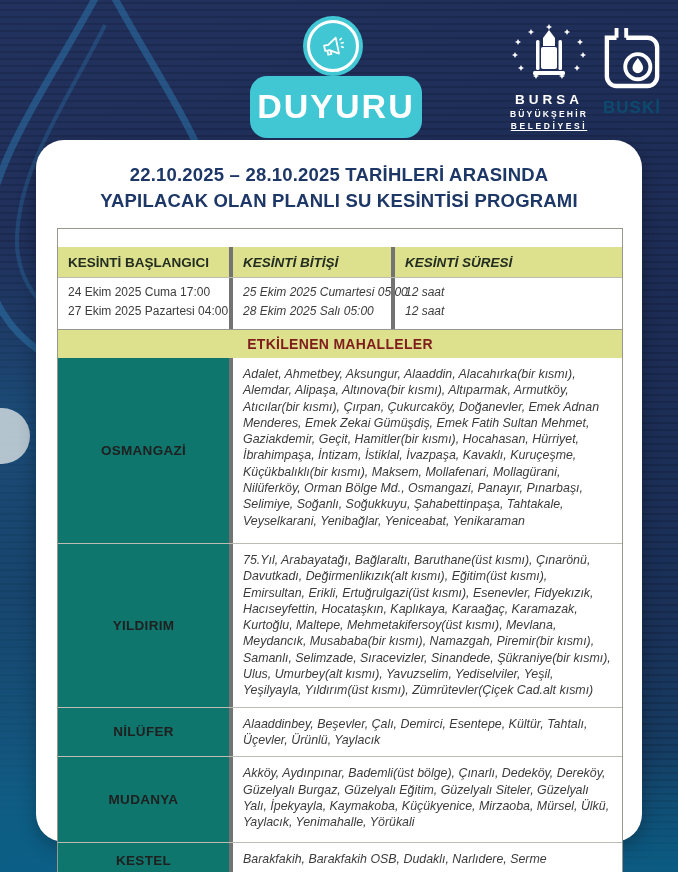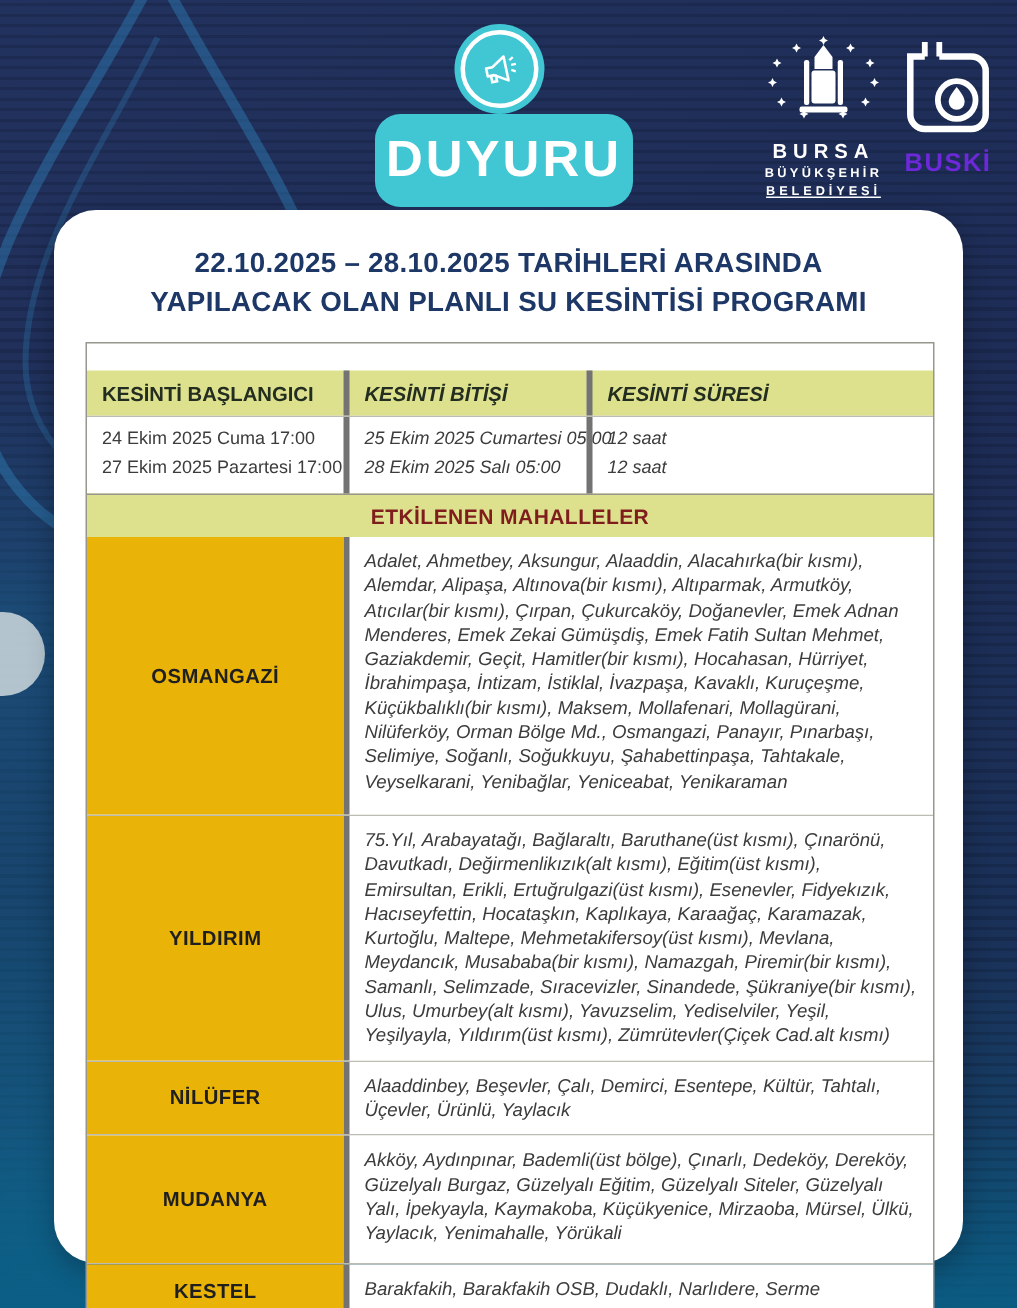--- a/index.html
+++ b/index.html
@@ -28,21 +28,21 @@
     background:#41c7d4;border-radius:17px;z-index:2;
     display:flex;align-items:center;justify-content:center;
   }
   .duyuru-badge span{
     color:#ffffff;font-weight:bold;font-size:34px;letter-spacing:2px;margin-top:-2px;
   }
   .bursa-logo{position:absolute;left:503px;top:24px;width:92px;text-align:center;color:#fff;}
   .bursa-text-1{font-weight:bold;font-size:13.5px;letter-spacing:4px;margin-top:6px;}
   .bursa-text-2{font-weight:bold;font-size:8.5px;letter-spacing:2.2px;margin-top:2px;}
   .bursa-text-3{font-weight:bold;font-size:8.5px;letter-spacing:2.6px;margin-top:2px;text-decoration:underline;}
-  .buski-logo{position:absolute;left:601px;top:26px;width:62px;text-align:center;color:#6d28d9;}
+  .buski-logo{position:absolute;left:601px;top:26px;width:62px;text-align:center;color:#0c4a6e;}
   .buski-text{font-weight:bold;font-size:17px;letter-spacing:1px;margin-top:4px;}
   
   .card{
     position:absolute;left:36px;top:140px;width:606px;height:702px;
     background:#ffffff;border-radius:28px;box-shadow:0 6px 18px rgba(0,0,0,.25);
   }
   .card-title{
     margin:22px 14px 14px 14px;text-align:center;
     color:#1d3767;font-weight:bold;font-size:18.5px;line-height:26px;letter-spacing:.2px;
   }
@@ -58,21 +58,21 @@
   .head-row .cell{
     background:#dde18d;color:#232d20;font-weight:bold;font-size:13.5px;
     display:flex;align-items:center;min-height:30px;padding-top:4px;padding-bottom:4px;margin-top:18px;
   }
   .date-row .cell{min-height:42px;white-space:nowrap;font-size:12px;padding-top:7px;}
   .date-row .cell div{margin-bottom:5px;}
   .band-row{background:#dde18d;min-height:28px;display:flex;align-items:center;justify-content:center;
     border-top:1px solid #97978d;}
   .band-row .band-label{color:#7f1d1d;font-weight:bold;font-size:14px;letter-spacing:.3px;}
   .district-cell{
-    background:#eab308;display:flex;align-items:center;justify-content:center;
+    background:#0f766e;display:flex;align-items:center;justify-content:center;
     font-weight:bold;font-size:13.5px;color:#1f1f1f;letter-spacing:.3px;
   }
   .hoods-cell{background:#ffffff;line-height:16.3px;padding:8px 10px;}
   .r-osm{min-height:185px;} .r-yil{min-height:155px;} .r-nil{min-height:47px;}
   .r-mud{min-height:85px;} .r-kes{min-height:35px;}
 </style>
 </head>
 <body>
 
 <div class="page">
@@ -144,21 +144,21 @@
 
       <div class="trow head-row">
         <div class="cell">KESİNTİ BAŞLANGICI</div>
         <div class="cell">KESİNTİ BİTİŞİ</div>
         <div class="cell">KESİNTİ SÜRESİ</div>
       </div>
 
       <div class="trow date-row">
         <div class="cell">
           <div>24 Ekim 2025 Cuma 17:00</div>
-          <div>27 Ekim 2025 Pazartesi 17:00</div>
+          <div>27 Ekim 2025 Pazartesi 04:00</div>
         </div>
         <div class="cell">
           <div>25 Ekim 2025 Cumartesi 05:00</div>
           <div>28 Ekim 2025 Salı 05:00</div>
         </div>
         <div class="cell">
           <div>12 saat</div>
           <div>12 saat</div>
         </div>
       </div>

